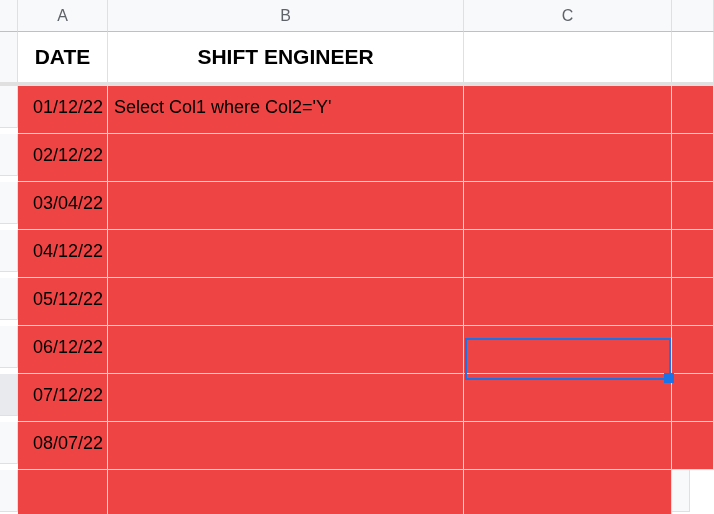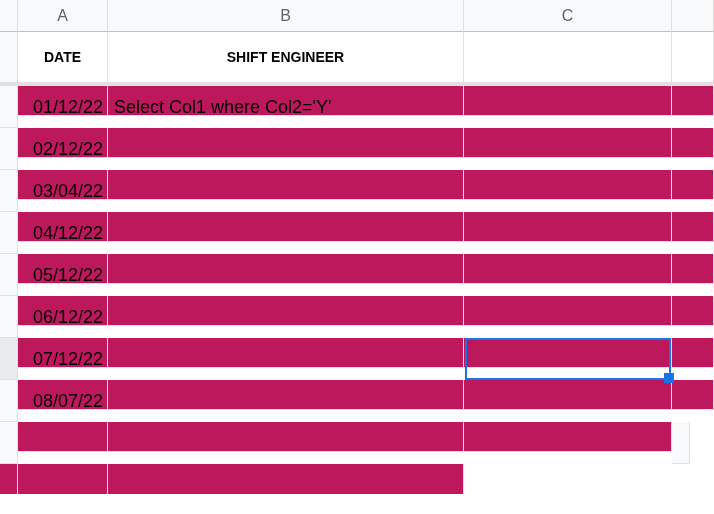--- a/index.html
+++ b/index.html
@@ -42,34 +42,34 @@
       background: #e8eaed;
     }
     .header-row {
       background: #fff;
       border-right: 1px solid #e0e0e0;
       border-bottom: 4px solid #e0e0e0;
       font-weight: bold;
       text-align: center;
       height: 54px;
       line-height: 50px;
-      font-size: 14px;
+      font-size: 21px;
     }
     .row-header-h {
       background: #f8f9fa;
       border-right: 1px solid #e0e0e0;
       border-bottom: 4px solid #e0e0e0;
       width: 18px;
       height: 54px;
     }
     .cell {
-      background: #be185d;
+      background: #ef4444;
       border-right: 1px solid #e0e0e0;
       border-bottom: 1px solid #e0e0e0;
-      height: 30px;
+      height: 48px;
       line-height: 42px;
       padding: 0 6px;
       overflow: hidden;
       white-space: nowrap;
     }
     .cell.date {
       text-align: right;
       padding-right: 4px;
     }
     .cell.last-row {

